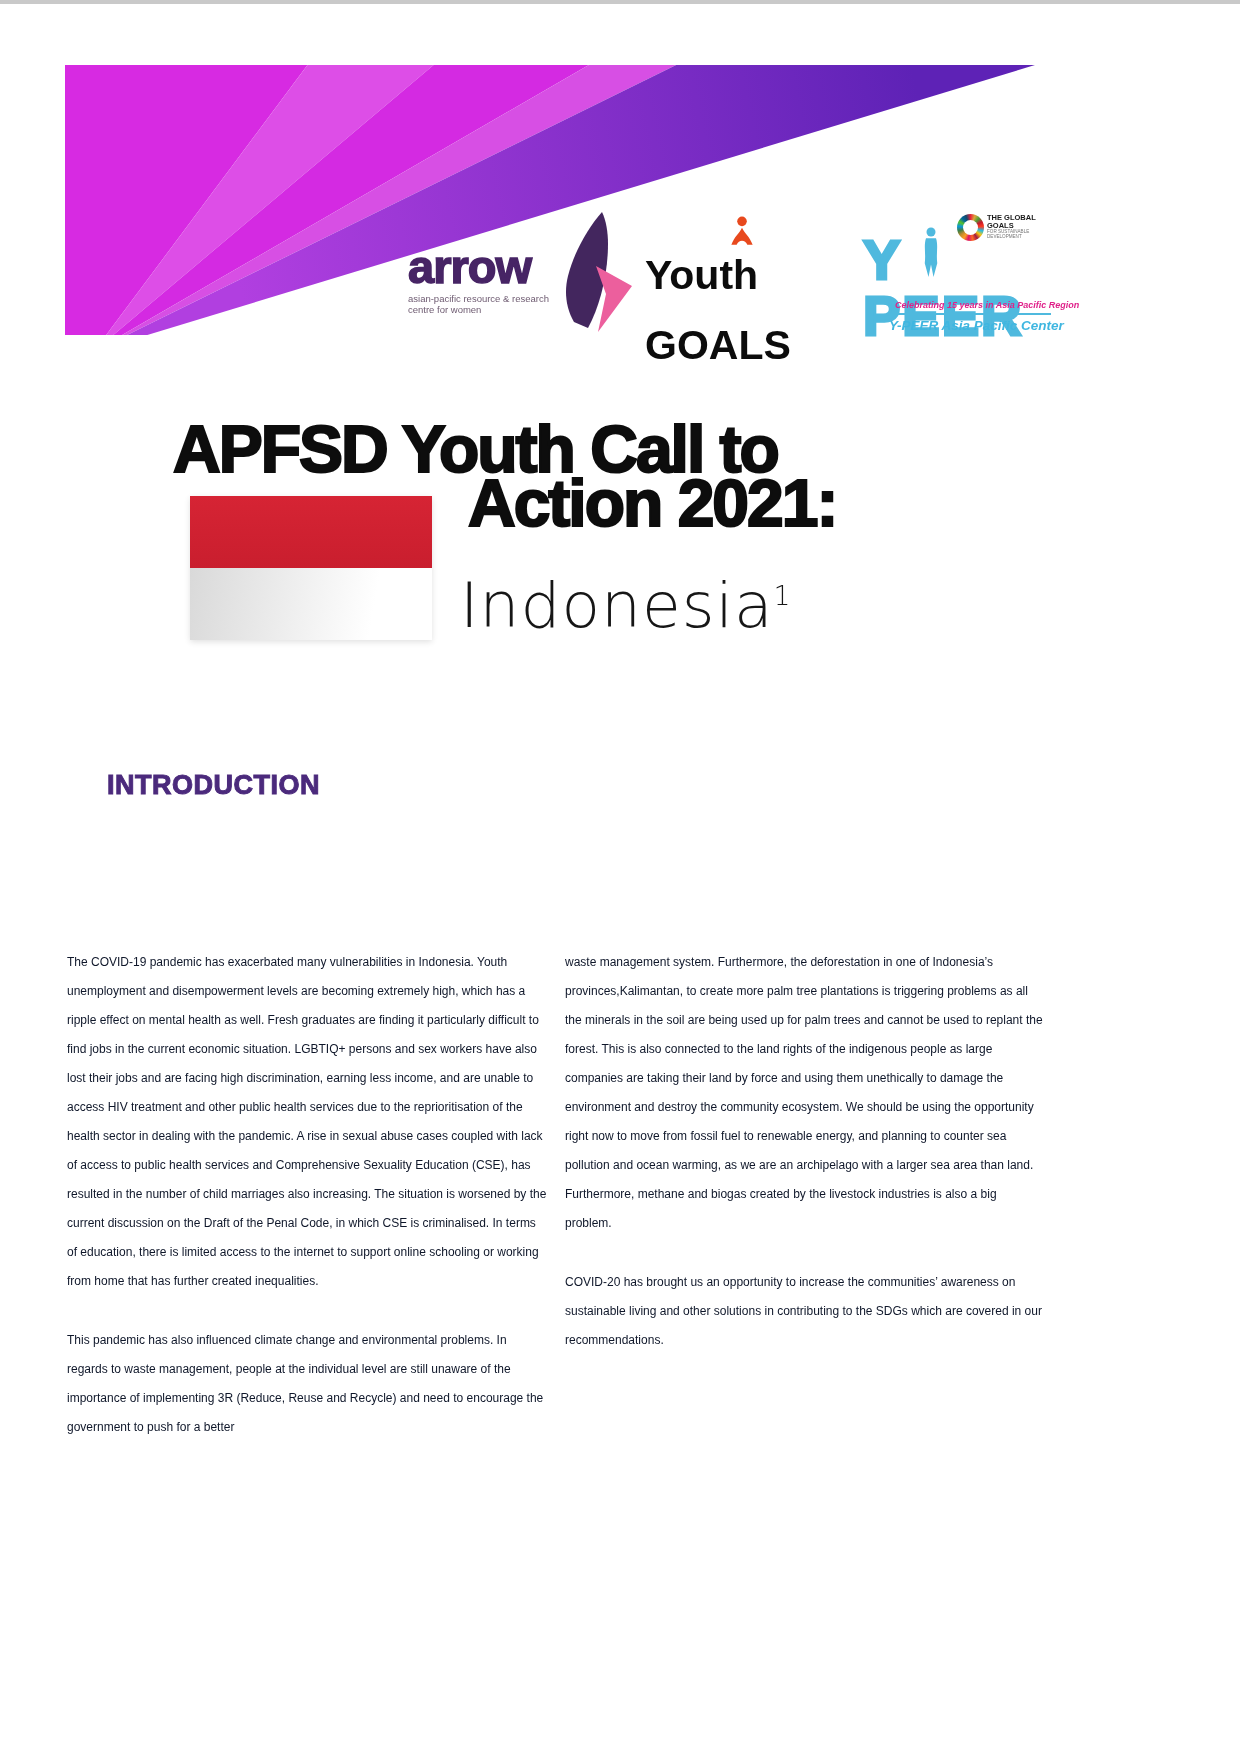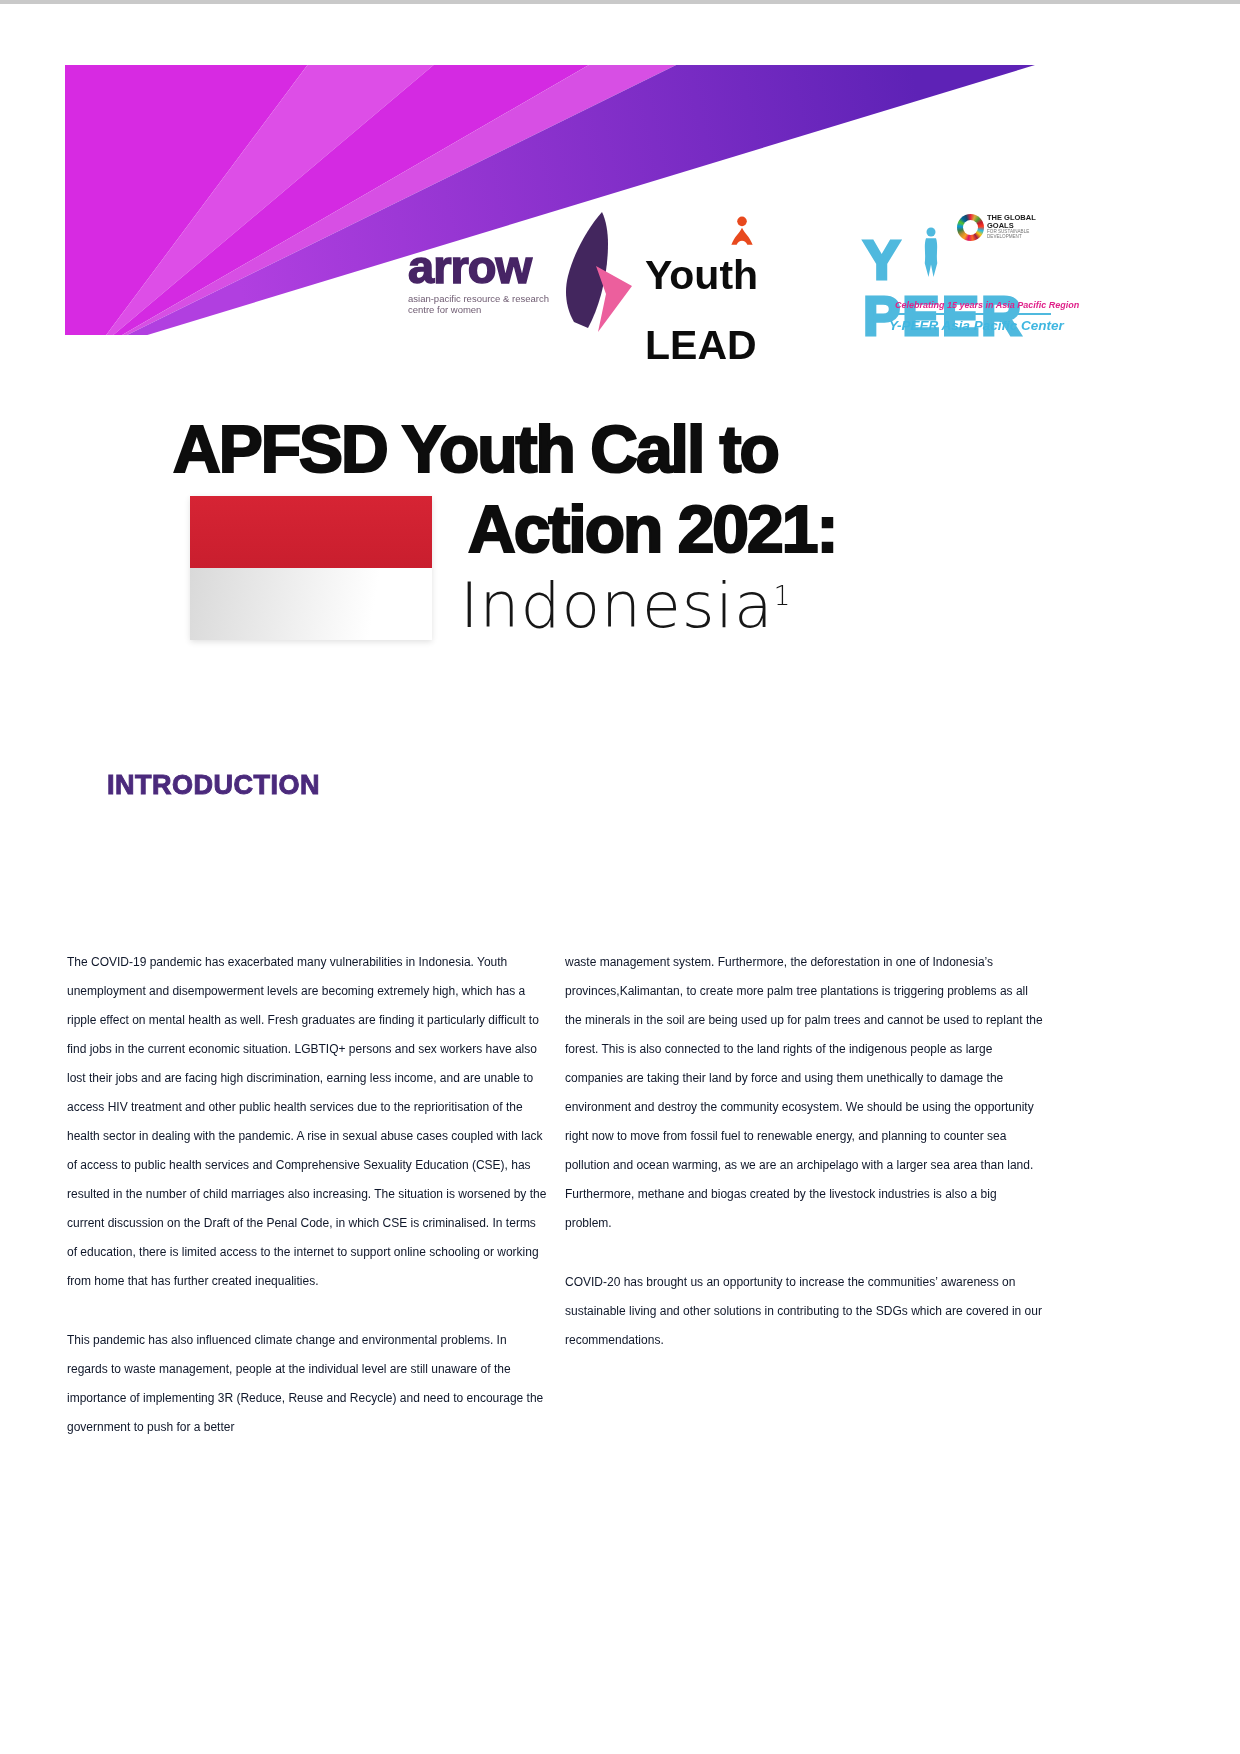--- a/index.html
+++ b/index.html
@@ -46,21 +46,21 @@
   .yp-subtitle{position:absolute;left:26px;top:106px;font-size:13.5px;font-weight:bold;font-style:italic;color:#3fb6e0;white-space:nowrap;}
 
   
   .flag{position:absolute;left:190px;top:496px;width:242px;height:144px;box-shadow:0 2px 6px rgba(0,0,0,0.12);}
   .flag-top{height:50%;background:linear-gradient(to bottom,#d62434,#c91e2e);}
   .flag-bottom{height:50%;background:linear-gradient(100deg,#d9d9d9 0%,#ffffff 75%);}
 
   .title-line{position:absolute;color:#0d0d0d;font-weight:900;font-size:66px;line-height:1;
     letter-spacing:-2px;-webkit-text-stroke:2.2px #0d0d0d;font-family:"Liberation Sans",sans-serif;}
   .title-line1{left:173px;top:416px;}
-  .title-line2{left:468px;top:496px;}
+  .title-line2{left:468px;top:470px;}
   .title-line3{position:absolute;left:460px;top:574px;font-size:63px;font-weight:200;
     color:#161616;letter-spacing:1px;font-family:"DejaVu Sans",sans-serif;line-height:1;}
   .title-line3 sup{font-size:26px;vertical-align:super;font-weight:200;}
 
   
   .intro-heading{position:absolute;left:67px;top:770px;font-size:27px;font-weight:900;
     color:#4b2a7c;-webkit-text-stroke:1px #4b2a7c;letter-spacing:0.5px;margin-left:40px;}
   .col{position:absolute;top:948px;width:480px;font-size:12px;line-height:29px;color:#0f172a;}
   .col-left{left:67px;}
   .col-right{left:565px;}
@@ -87,21 +87,21 @@
   </div>
 </div>
 <div class="arrow-mark">
   <svg width="92" height="122" viewBox="0 0 92 122" xmlns="http://www.w3.org/2000/svg">
     <path d="M50 2 C36 18 22 42 16 66 C12 82 14 98 22 112 L36 118 C48 96 56 64 56 34 C56 22 54 10 50 2 Z" fill="#43265e"></path>
     <path d="M44 56 L80 76 L46 122 L54 84 Z" fill="#ec5f9d"></path>
   </svg>
 </div>
 
 <div class="youthlead">
-  <div class="yl-text">Youth LEAD</div>
+  <div class="yl-text">Youth GOALS</div>
   <div class="yl-icon">
     <svg width="26" height="32" viewBox="0 0 24 30" xmlns="http://www.w3.org/2000/svg">
       <circle cx="12" cy="5" r="4.5" fill="#e8491d"></circle>
       <path d="M12 11 C9 17 5 19 2 27 L7 27 C9 22 15 22 17 27 L22 27 C19 19 15 17 12 11 Z" fill="#e8491d"></path>
     </svg>
   </div>
 </div>
 
 <div class="ypeer">
   <div class="yp-goals">

